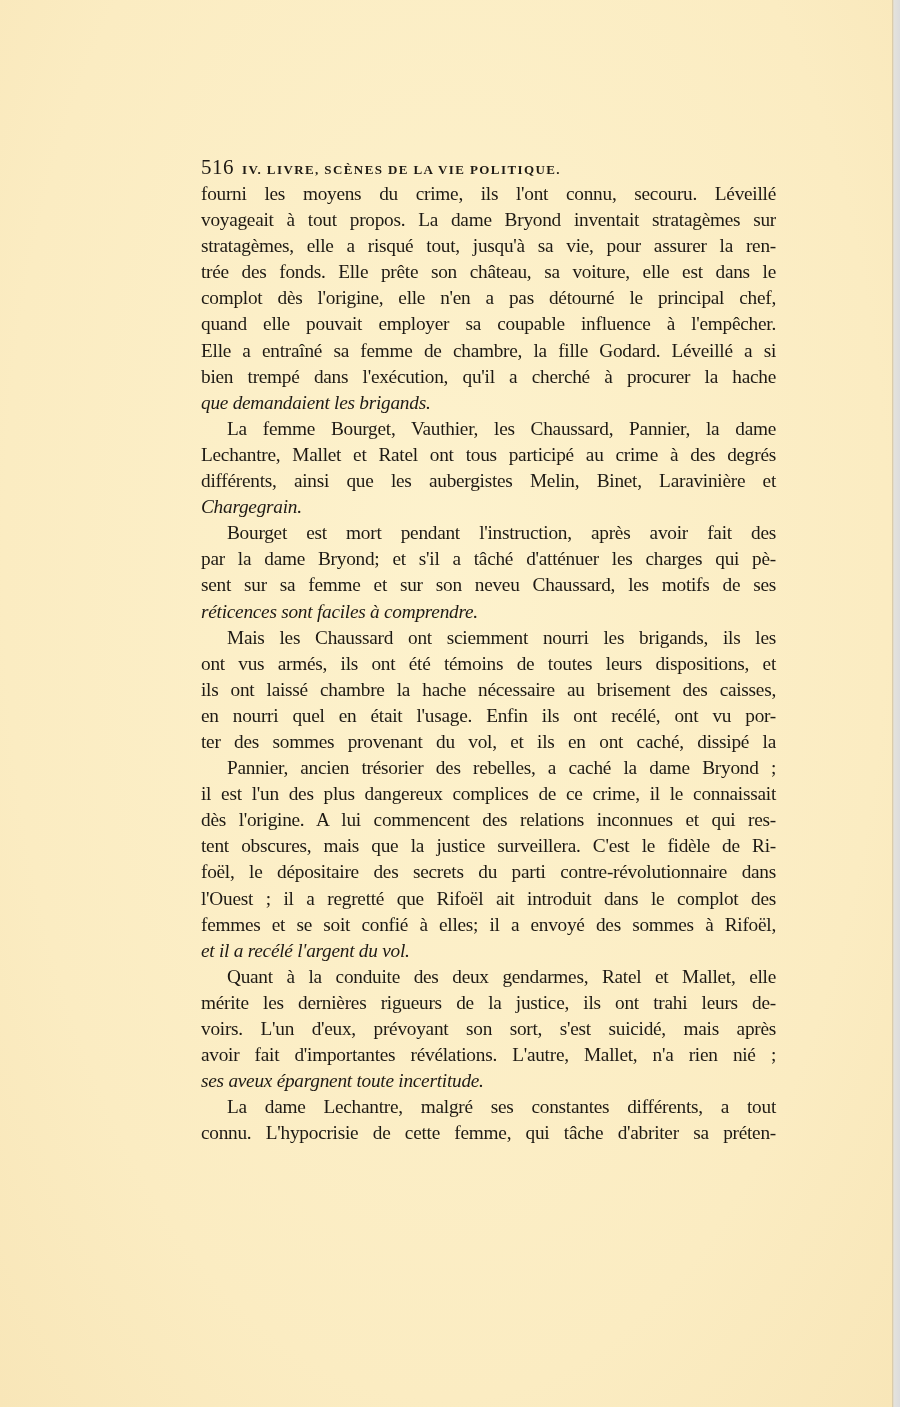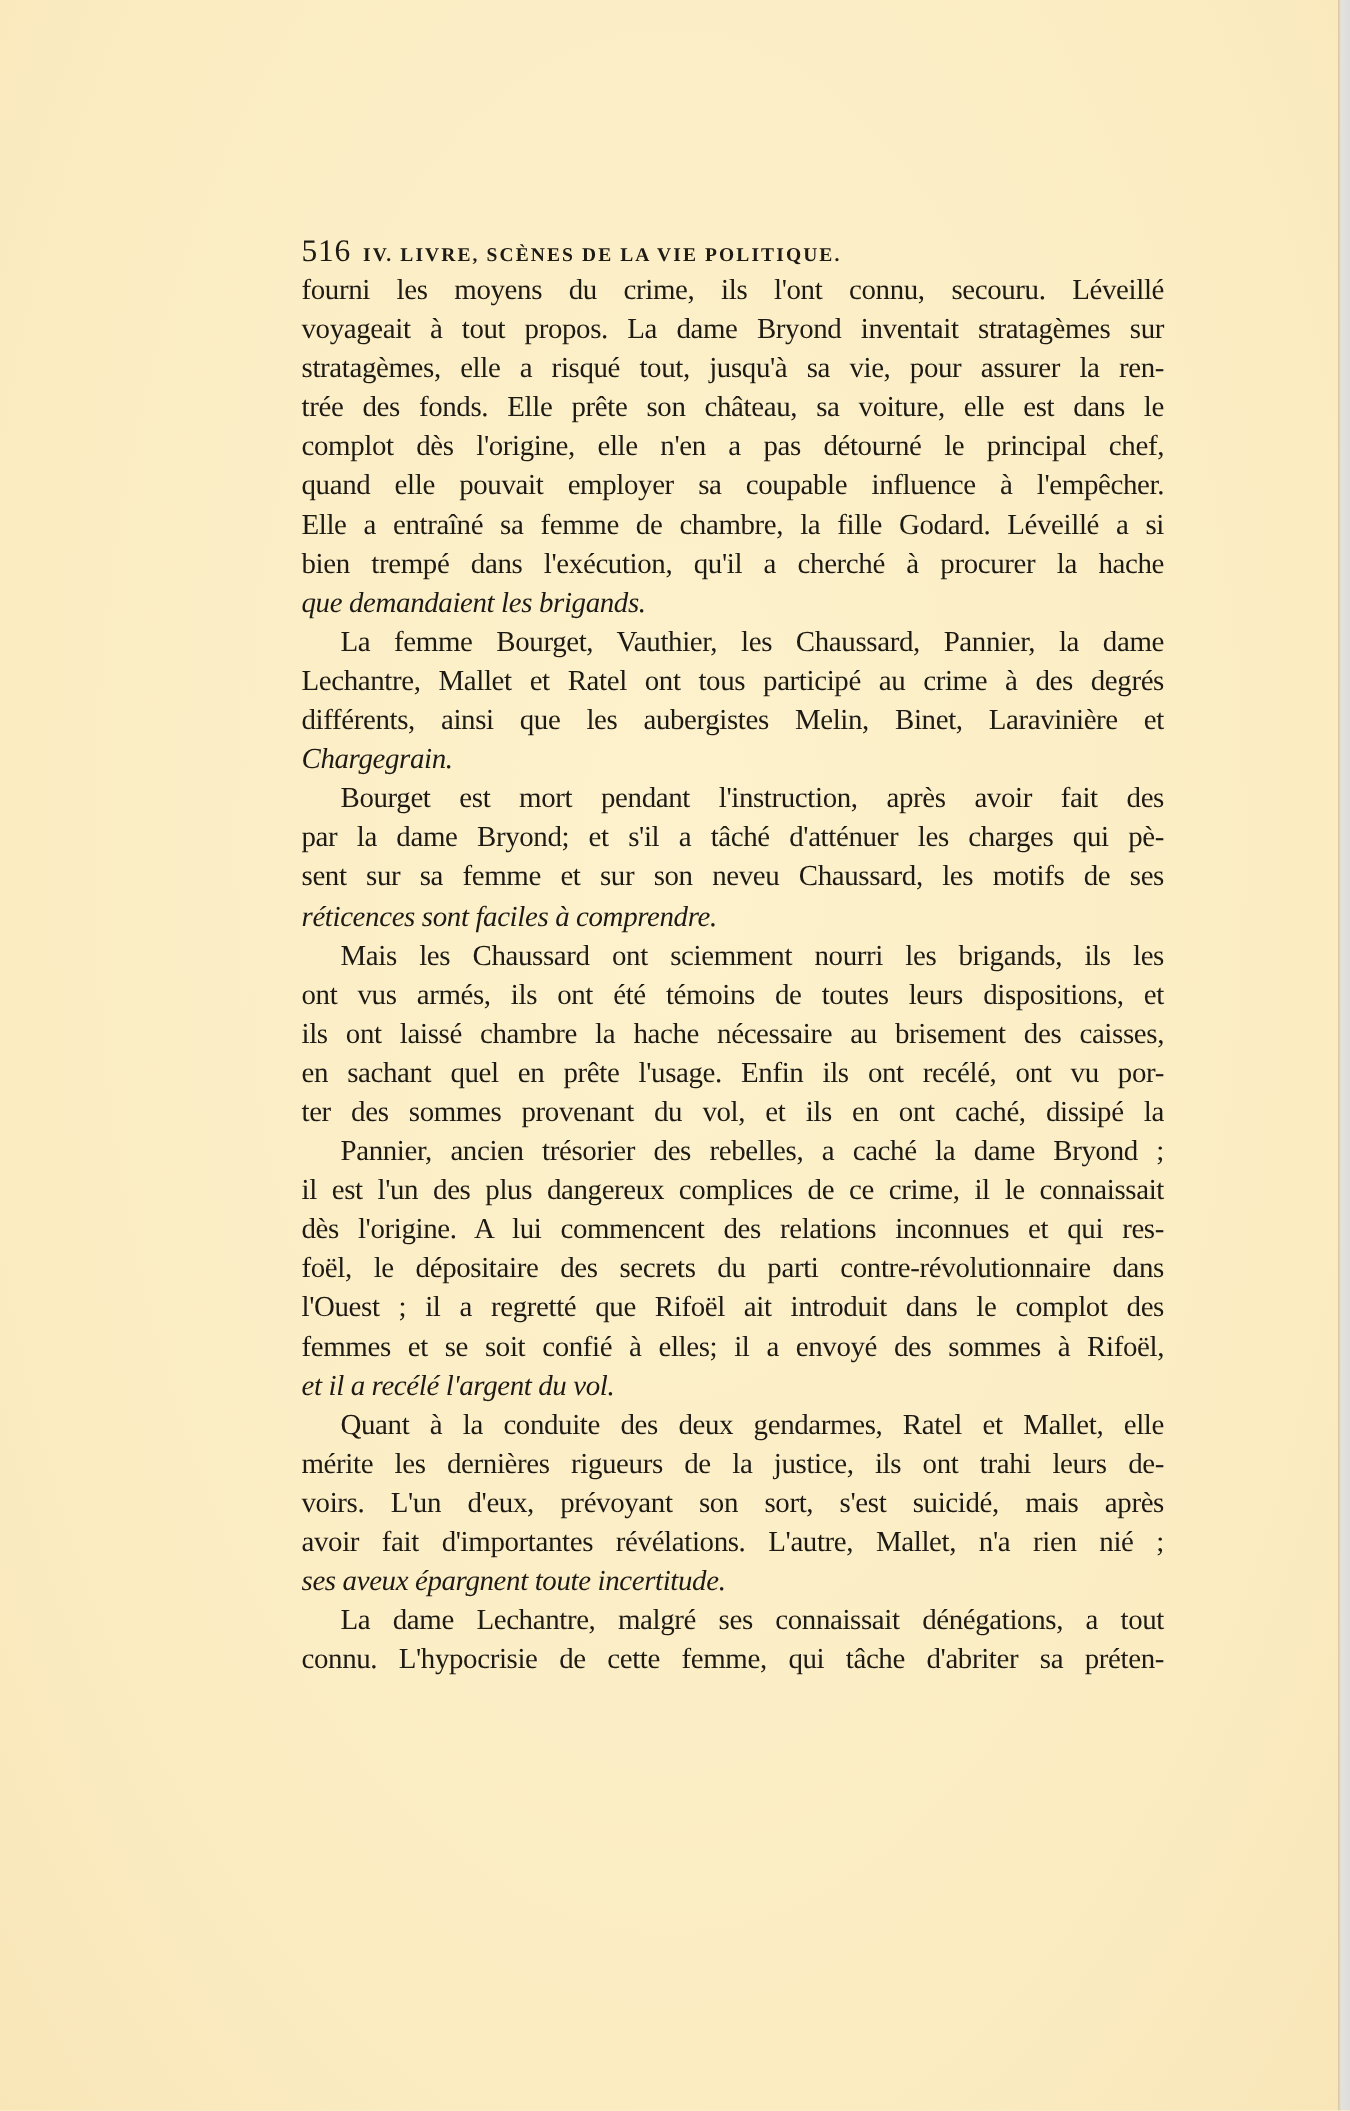--- a/index.html
+++ b/index.html
@@ -73,36 +73,37 @@
     <div>
       <span class="line para-first">Bourget est mort pendant l'instruction, après avoir fait des</span>
       <span class="line">par la dame Bryond; et s'il a tâché d'atténuer les charges qui pè-</span>
       <span class="line">sent sur sa femme et sur son neveu Chaussard, les motifs de ses</span>
       <span class="line last">réticences sont faciles à comprendre.</span>
     </div>
     <div>
       <span class="line para-first">Mais les Chaussard ont sciemment nourri les brigands, ils les</span>
       <span class="line">ont vus armés, ils ont été témoins de toutes leurs dispositions, et</span>
       <span class="line">ils ont laissé chambre la hache nécessaire au brisement des caisses,</span>
-      <span class="line">en sachant quel en prête l'usage. Enfin ils ont recélé, ont vu por-</span>
+      <span class="line">en nourri quel en était l'usage. Enfin ils ont recélé, ont vu por-</span>
       <span class="line">ter des sommes provenant du vol, et ils en ont caché, dissipé la</span>
     </div>
     <div>
       <span class="line para-first">Pannier, ancien trésorier des rebelles, a caché la dame Bryond ;</span>
       <span class="line">il est l'un des plus dangereux complices de ce crime, il le connaissait</span>
       <span class="line">dès l'origine. A lui commencent des relations inconnues et qui res-</span>
+      <span class="line">tent obscures, mais que la justice surveillera. C'est le fidèle de Ri-</span>
       <span class="line">foël, le dépositaire des secrets du parti contre-révolutionnaire dans</span>
       <span class="line">l'Ouest ; il a regretté que Rifoël ait introduit dans le complot des</span>
       <span class="line">femmes et se soit confié à elles; il a envoyé des sommes à Rifoël,</span>
       <span class="line last">et il a recélé l'argent du vol.</span>
     </div>
     <div>
       <span class="line para-first">Quant à la conduite des deux gendarmes, Ratel et Mallet, elle</span>
       <span class="line">mérite les dernières rigueurs de la justice, ils ont trahi leurs de-</span>
       <span class="line">voirs. L'un d'eux, prévoyant son sort, s'est suicidé, mais après</span>
       <span class="line">avoir fait d'importantes révélations. L'autre, Mallet, n'a rien nié ;</span>
       <span class="line last">ses aveux épargnent toute incertitude.</span>
     </div>
     <div>
-      <span class="line para-first">La dame Lechantre, malgré ses connaissait dénégations, a tout</span>
+      <span class="line para-first">La dame Lechantre, malgré ses constantes différents, a tout</span>
       <span class="line">connu. L'hypocrisie de cette femme, qui tâche d'abriter sa préten-</span>
     </div>
   </div>
 
 </body></html>

